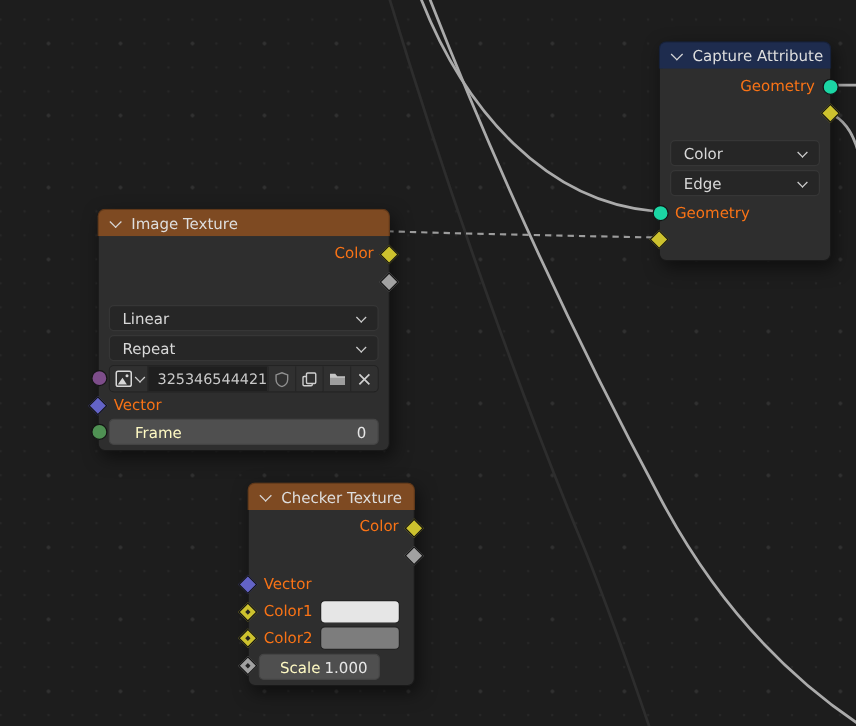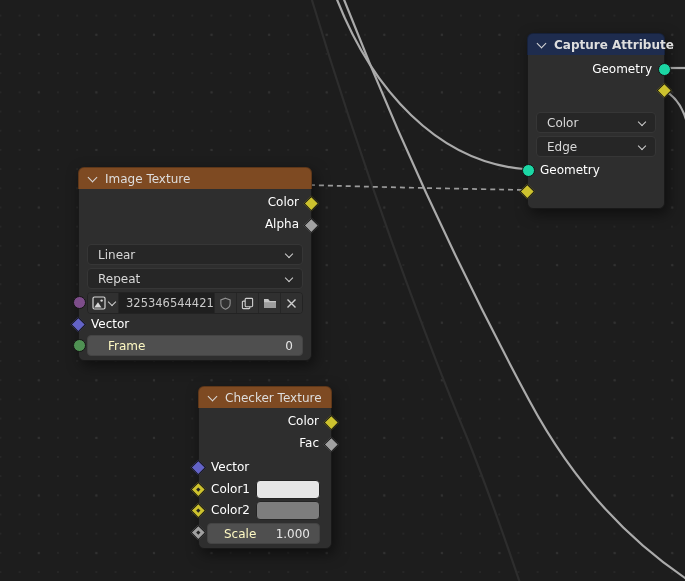--- a/index.html
+++ b/index.html
@@ -26,21 +26,21 @@
     border:1px solid rgba(0,0,0,.25);border-bottom:none;
   }
   .chev{
     width:6px;height:6px;border-left:1.6px solid #d8d8d8;border-bottom:1.6px solid #d8d8d8;
     transform:rotate(-45deg);margin:-3px 9px 0 10px;flex:0 0 auto;
   }
   .node-title{color:#dedede;white-space:nowrap;}
   .row{position:absolute;left:0;right:0;height:20px;display:flex;align-items:center;}
   .row.out{justify-content:flex-end;padding-right:12px;}
   .row.in{justify-content:flex-start;padding-left:12px;}
-  .lbl{color:#ffffff;white-space:nowrap;}
+  .lbl{color:#f97316;white-space:nowrap;}
   
   .sock{position:absolute;z-index:3;}
   .sock.circle{width:11px;height:11px;border-radius:50%;border:1px solid #141414;}
   .sock.diamond{width:8.6px;height:8.6px;border:1px solid #141414;transform:rotate(45deg);}
   .sock.left{left:-6.5px;}
   .sock.right{right:-6.5px;}
   .sock.diamond.left{left:-5.6px;}
   .sock.diamond.right{right:-5.6px;}
   .sock.diamond.dot::after{
     content:"";position:absolute;left:2.9px;top:2.9px;width:3px;height:3px;background:#242424;
@@ -84,21 +84,21 @@
   <svg id="wires" width="685" height="581" viewBox="0 0 685 581">
     <path d="M311,-3 C360,160 422,330 468,440 C486,485 502,530 520,583" fill="none" stroke="#2d2d2d" stroke-width="2.2"></path>
     <path d="M343,-3 C395,130 455,262 529,400 C560,458 610,528 688,580" fill="none" stroke="#ababab" stroke-width="2.2"></path>
     <path d="M336,-3 C372,90 438,162 524,169" fill="none" stroke="#ababab" stroke-width="2.2"></path>
     <path d="M662,68 L690,68" fill="none" stroke="#ababab" stroke-width="2.2"></path>
     <path d="M663,90 C674,95 682,104 687,123" fill="none" stroke="#ababab" stroke-width="2.2"></path>
     <path d="M310,185 C370,187 470,189 527,190" fill="none" stroke="#9c9c9c" stroke-width="1.7" stroke-dasharray="5 4"></path>
   </svg>
 
   <div class="node" style="left:527px;top:33px;width:136px;height:174px;">
-    <div class="node-header" style="background: rgb(30, 44, 78); font-weight: bold;">
+    <div class="node-header" style="background: rgb(30, 44, 78);">
       <span class="chev"></span>
       <span class="node-title">Capture Attribute</span>
     </div>
 
     <div class="row out" style="top:25px">
       <span class="lbl">Geometry</span>
     </div>
     <span class="sock circle right" style="top: 28.5px; background: rgb(27, 214, 164);"></span>
 
     <span class="sock diamond right" style="top: 50.5px; background: rgb(205, 194, 46);"></span>
@@ -124,23 +124,20 @@
     <div class="node-header" style="background: rgb(126, 74, 34);">
       <span class="chev"></span>
       <span class="node-title">Image Texture</span>
     </div>
 
     <div class="row out" style="top:24px">
       <span class="lbl">Color</span>
     </div>
     <span class="sock diamond right" style="top: 29.5px; background: rgb(205, 194, 46);"></span>
 
-    <div class="row out" style="top:46px">
-      <span class="lbl">Alpha</span>
-    </div>
     <span class="sock diamond right" style="top: 51.5px; background: rgb(161, 161, 161);"></span>
 
     <div class="dropdown" style="top:100px">
       <span class="dd-text">Repeat</span>
       <span class="dd-chev"></span>
     </div>
     <div class="dropdown" style="top:76px">
       <span class="dd-text">Linear</span>
       <span class="dd-chev"></span>
     </div>
@@ -196,42 +193,39 @@
     <div class="node-header" style="background: rgb(126, 74, 34);">
       <span class="chev"></span>
       <span class="node-title">Checker Texture</span>
     </div>
 
     <div class="row out" style="top:24px">
       <span class="lbl">Color</span>
     </div>
     <span class="sock diamond right" style="top: 29.5px; background: rgb(205, 194, 46);"></span>
 
-    <div class="row out" style="top:46px">
-      <span class="lbl">Fac</span>
-    </div>
     <span class="sock diamond right" style="top: 51.5px; background: rgb(161, 161, 161);"></span>
 
     <div class="row in" style="top:70px">
       <span class="lbl">Vector</span>
     </div>
     <span class="sock diamond left" style="top: 74.5px; background: rgb(99, 99, 199);"></span>
 
     <div class="row in" style="top:92px">
       <span class="lbl">Color1</span>
     </div>
     <div class="swatch" style="left: 57px; right: 11px; top: 93px; background: rgb(230, 230, 230);"></div>
     <span class="sock diamond dot left" style="top: 96.5px; background: rgb(205, 194, 46);"></span>
 
     <div class="row in" style="top:113px">
       <span class="lbl">Color2</span>
     </div>
     <div class="swatch" style="left: 57px; right: 11px; top: 114px; background: rgb(125, 125, 125);"></div>
     <span class="sock diamond dot left" style="top: 117.5px; background: rgb(205, 194, 46);"></span>
 
-    <div class="numfield" style="left:8px;right:11px;top:136px">
+    <div class="numfield" style="left:8px;right:27px;top:136px">
       <span class="nf-label" style="margin-left:16px">Scale</span>
       <span class="nf-value">1.000</span>
     </div>
     <span class="sock diamond dot left" style="top: 139.5px; background: rgb(161, 161, 161);"></span>
   </div>
 
 </div>
 
 </body></html>

